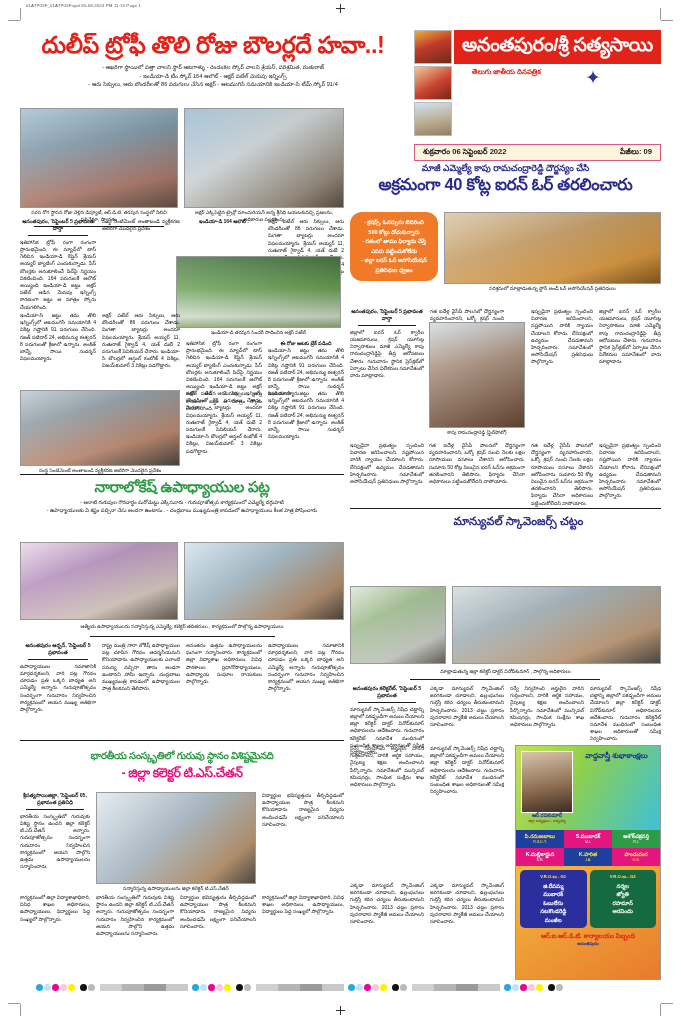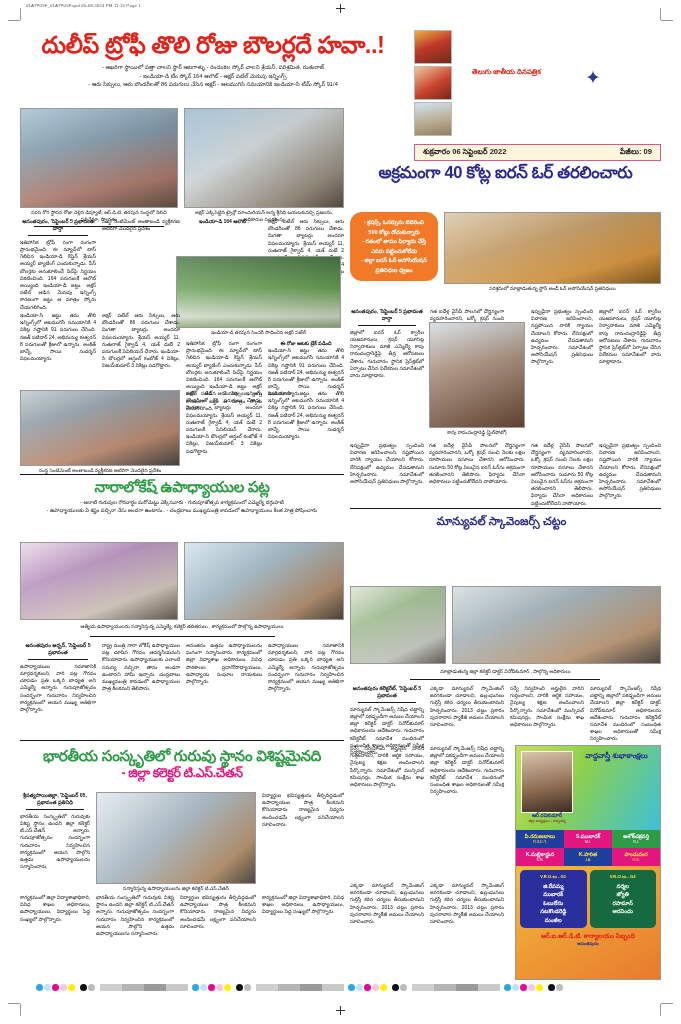--- a/index.html
+++ b/index.html
@@ -189,20 +189,23 @@
 <div class="crop-bvr"></div>
 
 <div class="page">
 
   <div class="masthead">
     <div class="mh-photos">
       <div class="mh-photo mh-p1"></div>
       <div class="mh-photo mh-p2"></div>
       <div class="mh-photo mh-p3"></div>
     </div>
+    <div class="mh-topbar">
+      <span>అనంతపురం/శ్రీ సత్యసాయి</span>
+    </div>
     <div class="mh-logo">
       <div class="mh-tag">తెలుగు జాతీయ దినపత్రిక</div>
       <div class="mh-star">✦</div>
     </div>
     <div class="datebar">
       <span>శుక్రవారం 06 సెప్టెంబర్ 2022</span>
       <span>పేజీలు: 09</span>
     </div>
   </div>
 
@@ -267,20 +270,21 @@
     <div class="cap">సంస్థ సెంటిమెంట్ అంతాబండి వ్యక్తీకరణ ఆటిరిగా మొదలైన ప్రదేశం</div>
   </div>
   <div style="position:absolute;left:166px;top:368px;width:76px;">
     <div class="btext">అక్షర్ పటేల్ ఆరు సిక్సులు, ఆరు బౌండరీలతో 86 పరుగులు చేశాడు. మిగతా బ్యాటర్లు అందరూ విఫలమయ్యారు. శ్రేయస్ అయ్యర్ 11, రుతురాజ్ గైక్వాడ్ 4, యశ్ దుబే 2 పరుగులకే పెవిలియన్ చేరారు. ఇండియా-సి బౌలర్లలో ఆన్షుల్ కంబోజ్ 4 వికెట్లు, విజయ్‌కుమార్ 3 వికెట్లు పడగొట్టారు.</div>
   </div>
   <div style="position:absolute;left:248px;top:368px;width:76px;">
     <div class="btext">ఇండియా-సి జట్టు తమ తొలి ఇన్నింగ్స్‌లో ఆటముగిసే సమయానికి 4 వికెట్ల నష్టానికి 91 పరుగులు చేసింది. రజత్ పటిదార్ 24, అభిమన్యు ఈశ్వరన్ 8 పరుగులతో క్రీజులో ఉన్నారు. అంకిత్ బావ్నే, సాయి సుదర్శన్ విఫలమయ్యారు.</div>
   </div>
 
   <div style="position:absolute;left:330px;top:140px;width:311px;">
+    <div class="feat-sub">మాజీ ఎమ్మెల్యే కాపు రామచంద్రారెడ్డి దౌర్జన్యం చేసి</div>
     <div class="feat-main">అక్రమంగా 40 కోట్ల ఐరన్ ఓర్ తరలించారు</div>
   </div>
 
   <div class="bullets" style="position:absolute;left:330px;top:190px;width:88px;">
     <div>- క్రషర్స్, ఓనర్సును బెదిరించి</div>
     <div>500 కోట్లు దోచుకున్నారు</div>
     <div>- గతంలో తాము ఫిర్యాదు చేస్తే</div>
     <div>ఎవరు పట్టించుకోలేదు</div>
     <div>- జిల్లా ఐరన్ ఓర్ అసోసియేషన్</div>
     <div>ప్రతినిధుల ధ్వజం</div>
@@ -350,21 +354,21 @@
     <div class="btext">రాష్ట్ర మంత్రి నారా లోకేష్ ఉపాధ్యాయుల పట్ల చూపిన గౌరవం ఆదర్శనీయమని కొనియాడారు. ఉపాధ్యాయులకు ఎలాంటి సమస్య వచ్చినా తాను అండగా ఉంటానని హామీ ఇచ్చారు. చంద్రబాబు ముఖ్యమంత్రి కావడంలో ఉపాధ్యాయుల పాత్ర కీలకమని తెలిపారు.</div>
   </div>
   <div style="position:absolute;left:166px;top:620px;width:76px;">
     <div class="btext">అనంతరం ఉత్తమ ఉపాధ్యాయులను ఘనంగా సన్మానించారు. కార్యక్రమంలో జిల్లా విద్యాశాఖ అధికారులు, వివిధ పాఠశాలల ప్రధానోపాధ్యాయులు, ఉపాధ్యాయ సంఘాల నాయకులు పాల్గొన్నారు.</div>
   </div>
   <div style="position:absolute;left:248px;top:620px;width:76px;">
     <div class="btext">ఉపాధ్యాయులు సమాజానికి మార్గదర్శకులని, వారి పట్ల గౌరవం చూపడం ప్రతి ఒక్కరి బాధ్యత అని ఎమ్మెల్యే అన్నారు. గురుపూజోత్సవం సందర్భంగా గురువారం నిర్వహించిన కార్యక్రమంలో ఆయన ముఖ్య అతిథిగా పాల్గొన్నారు.</div>
   </div>
 
   <div class="rule" style="position:absolute;left:330px;top:486px;width:311px;"></div>
-  <div style="position:absolute;left:326px;top:492px;width:311px;">
+  <div style="position:absolute;left:343px;top:492px;width:311px;">
     <div class="sec-head-pink2">మాన్యువల్ స్కావెంజర్స్ చట్టం</div>
   </div>
 
   <div style="position:absolute;left:330px;top:564px;width:96px;">
     <div class="photo ph-desk" style="height:78px;"></div>
   </div>
   <div style="position:absolute;left:432px;top:564px;width:209px;">
     <div class="photo ph-meet" style="height:78px;"></div>
   </div>
   <div class="cap" style="position:absolute;left:330px;top:645px;width:311px;">మాట్లాడుతున్న జిల్లా కలెక్టర్ డాక్టర్ వినోద్‌కుమార్ , పాల్గొన్న అధికారులు</div>
@@ -392,21 +396,21 @@
   </div>
   <div style="position:absolute;left:410px;top:860px;width:74px;">
     <div class="btext">ఎక్కడా మాన్యువల్ స్కావెంజింగ్ జరగకుండా చూడాలని, ఉల్లంఘనలు గుర్తిస్తే కఠిన చర్యలు తీసుకుంటామని హెచ్చరించారు. 2013 చట్టం ప్రకారం పునరావాస ప్యాకేజీ అమలు చేయాలని సూచించారు.</div>
   </div>
   <div style="position:absolute;left:330px;top:860px;width:74px;">
     <div class="btext">ఎక్కడా మాన్యువల్ స్కావెంజింగ్ జరగకుండా చూడాలని, ఉల్లంఘనలు గుర్తిస్తే కఠిన చర్యలు తీసుకుంటామని హెచ్చరించారు. 2013 చట్టం ప్రకారం పునరావాస ప్యాకేజీ అమలు చేయాలని సూచించారు.</div>
   </div>
 
   <div class="rule" style="position:absolute;left:0;top:718px;width:324px;"></div>
   <div style="position:absolute;left:0;top:726px;width:324px;">
-    <div class="sec-head-green" style="font-size:15px;line-height:16px;">భారతీయ సంస్కృతిలో గురువు స్థానం విశిష్టమైనది</div>
+    <div class="sec-head-green" style="font-size:10px;line-height:16px;">భారతీయ సంస్కృతిలో గురువు స్థానం విశిష్టమైనది</div>
     <div class="sec-head-pink" style="font-size:12.5px;line-height:16px;color:#e5157f;margin-top:1px;">- జిల్లా కలెక్టర్ టి.ఎస్.చేతన్</div>
   </div>
 
   <div style="position:absolute;left:0;top:770px;width:70px;">
     <div class="dateline">శ్రీసత్యసాయిజిల్లా, 'సెప్టెంబర్ 05, ప్రభావంత ప్రతినిధి</div>
     <div class="rule" style="margin:2px 6px 3px;"></div>
     <div class="btext">భారతీయ సంస్కృతిలో గురువుకు విశిష్ట స్థానం ఉందని జిల్లా కలెక్టర్ టి.ఎస్.చేతన్ అన్నారు. గురుపూజోత్సవం సందర్భంగా గురువారం నిర్వహించిన కార్యక్రమంలో ఆయన పాల్గొని ఉత్తమ ఉపాధ్యాయులను సన్మానించారు.</div>
   </div>
   <div style="position:absolute;left:76px;top:770px;width:160px;">
     <div class="photo ph-ngo" style="height:92px;"></div>

